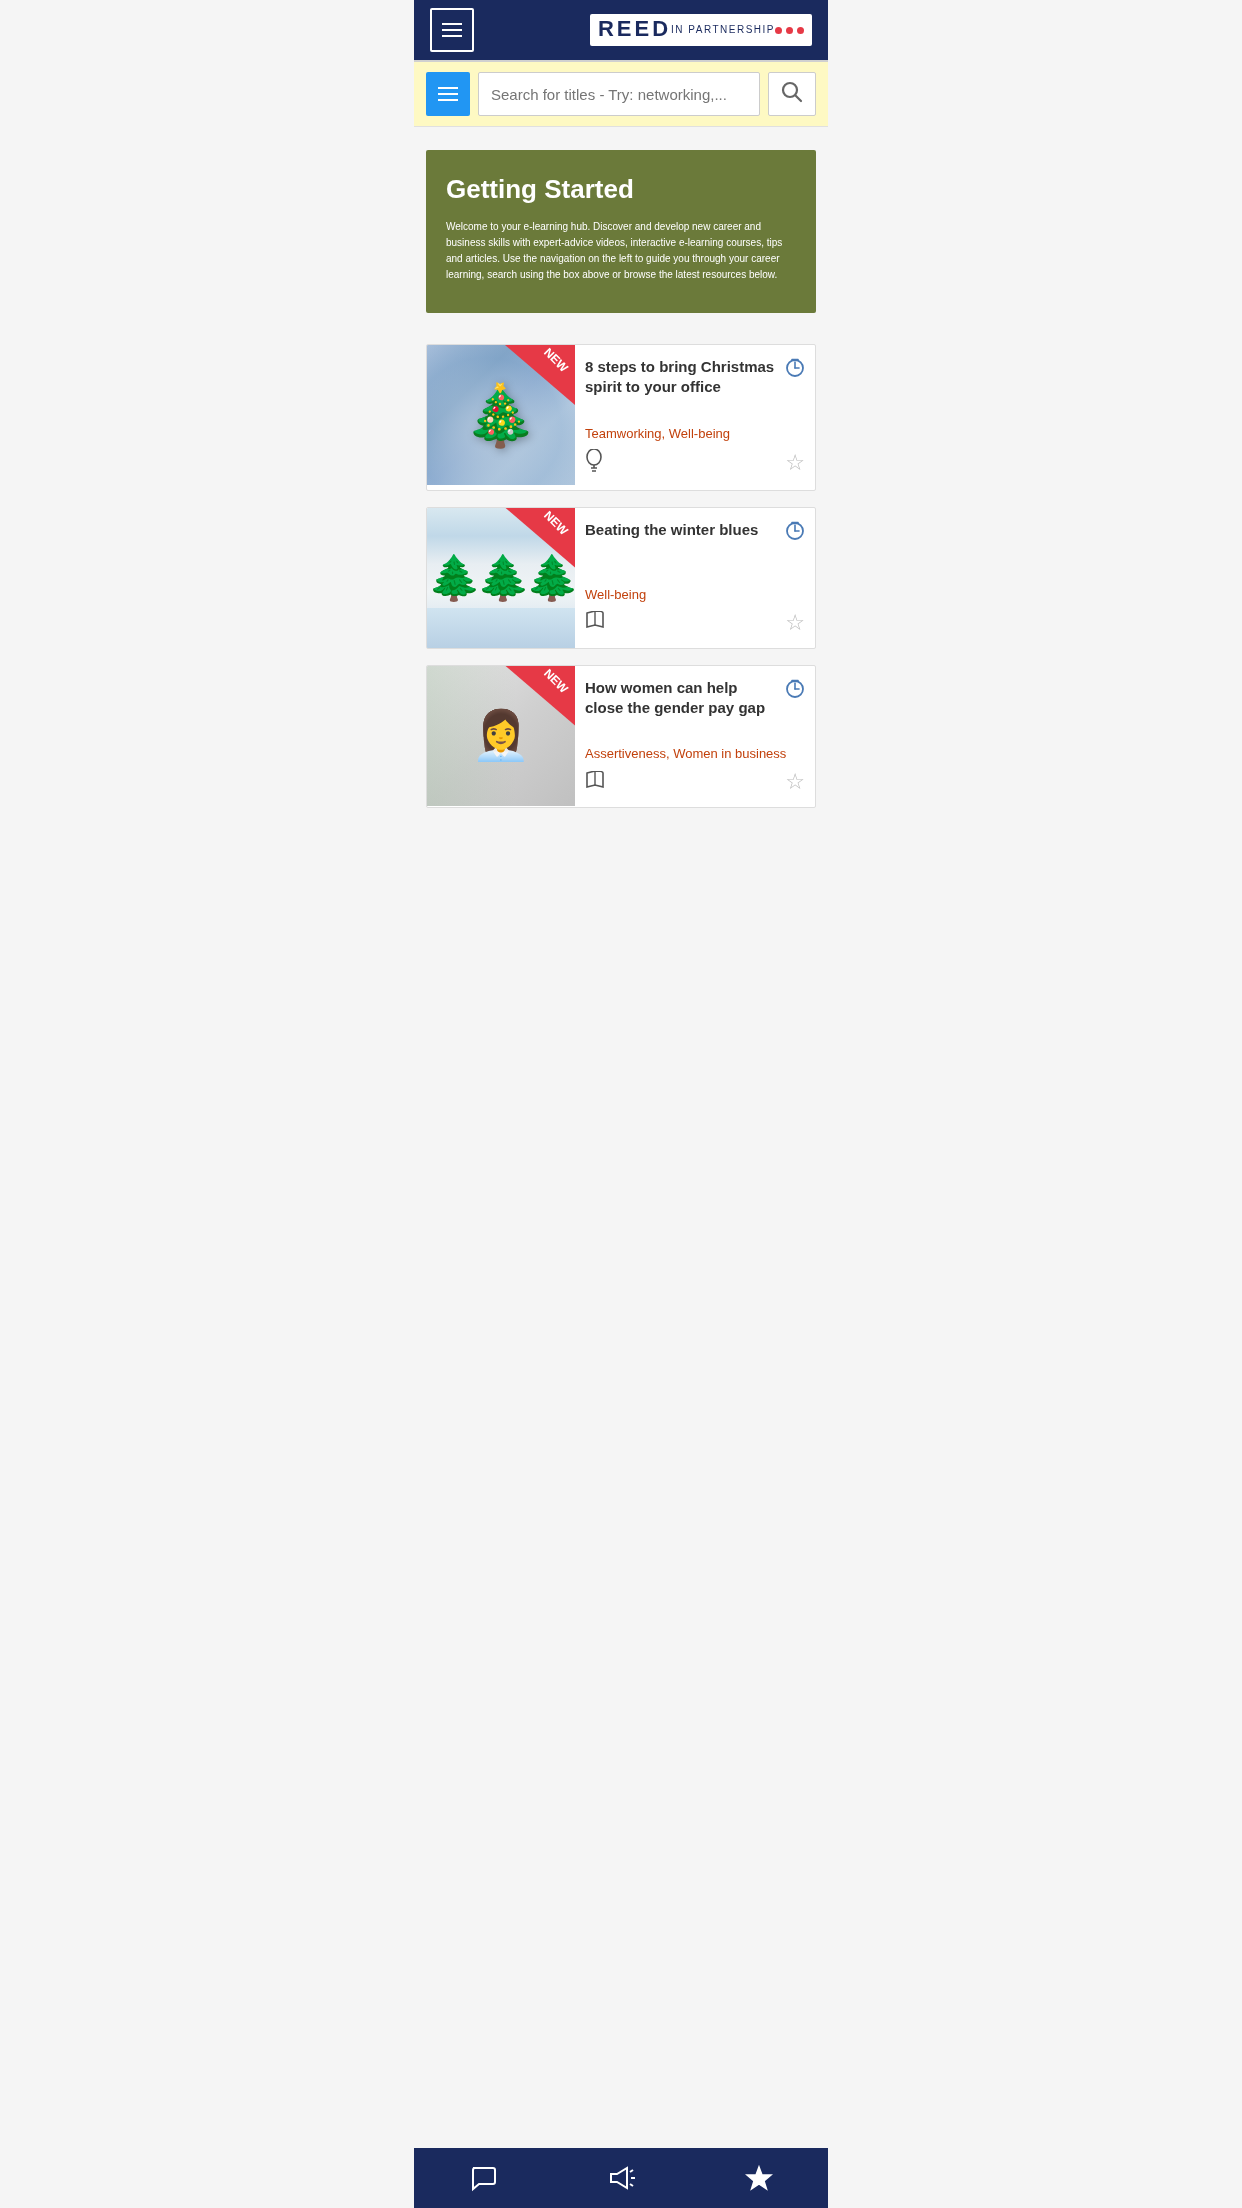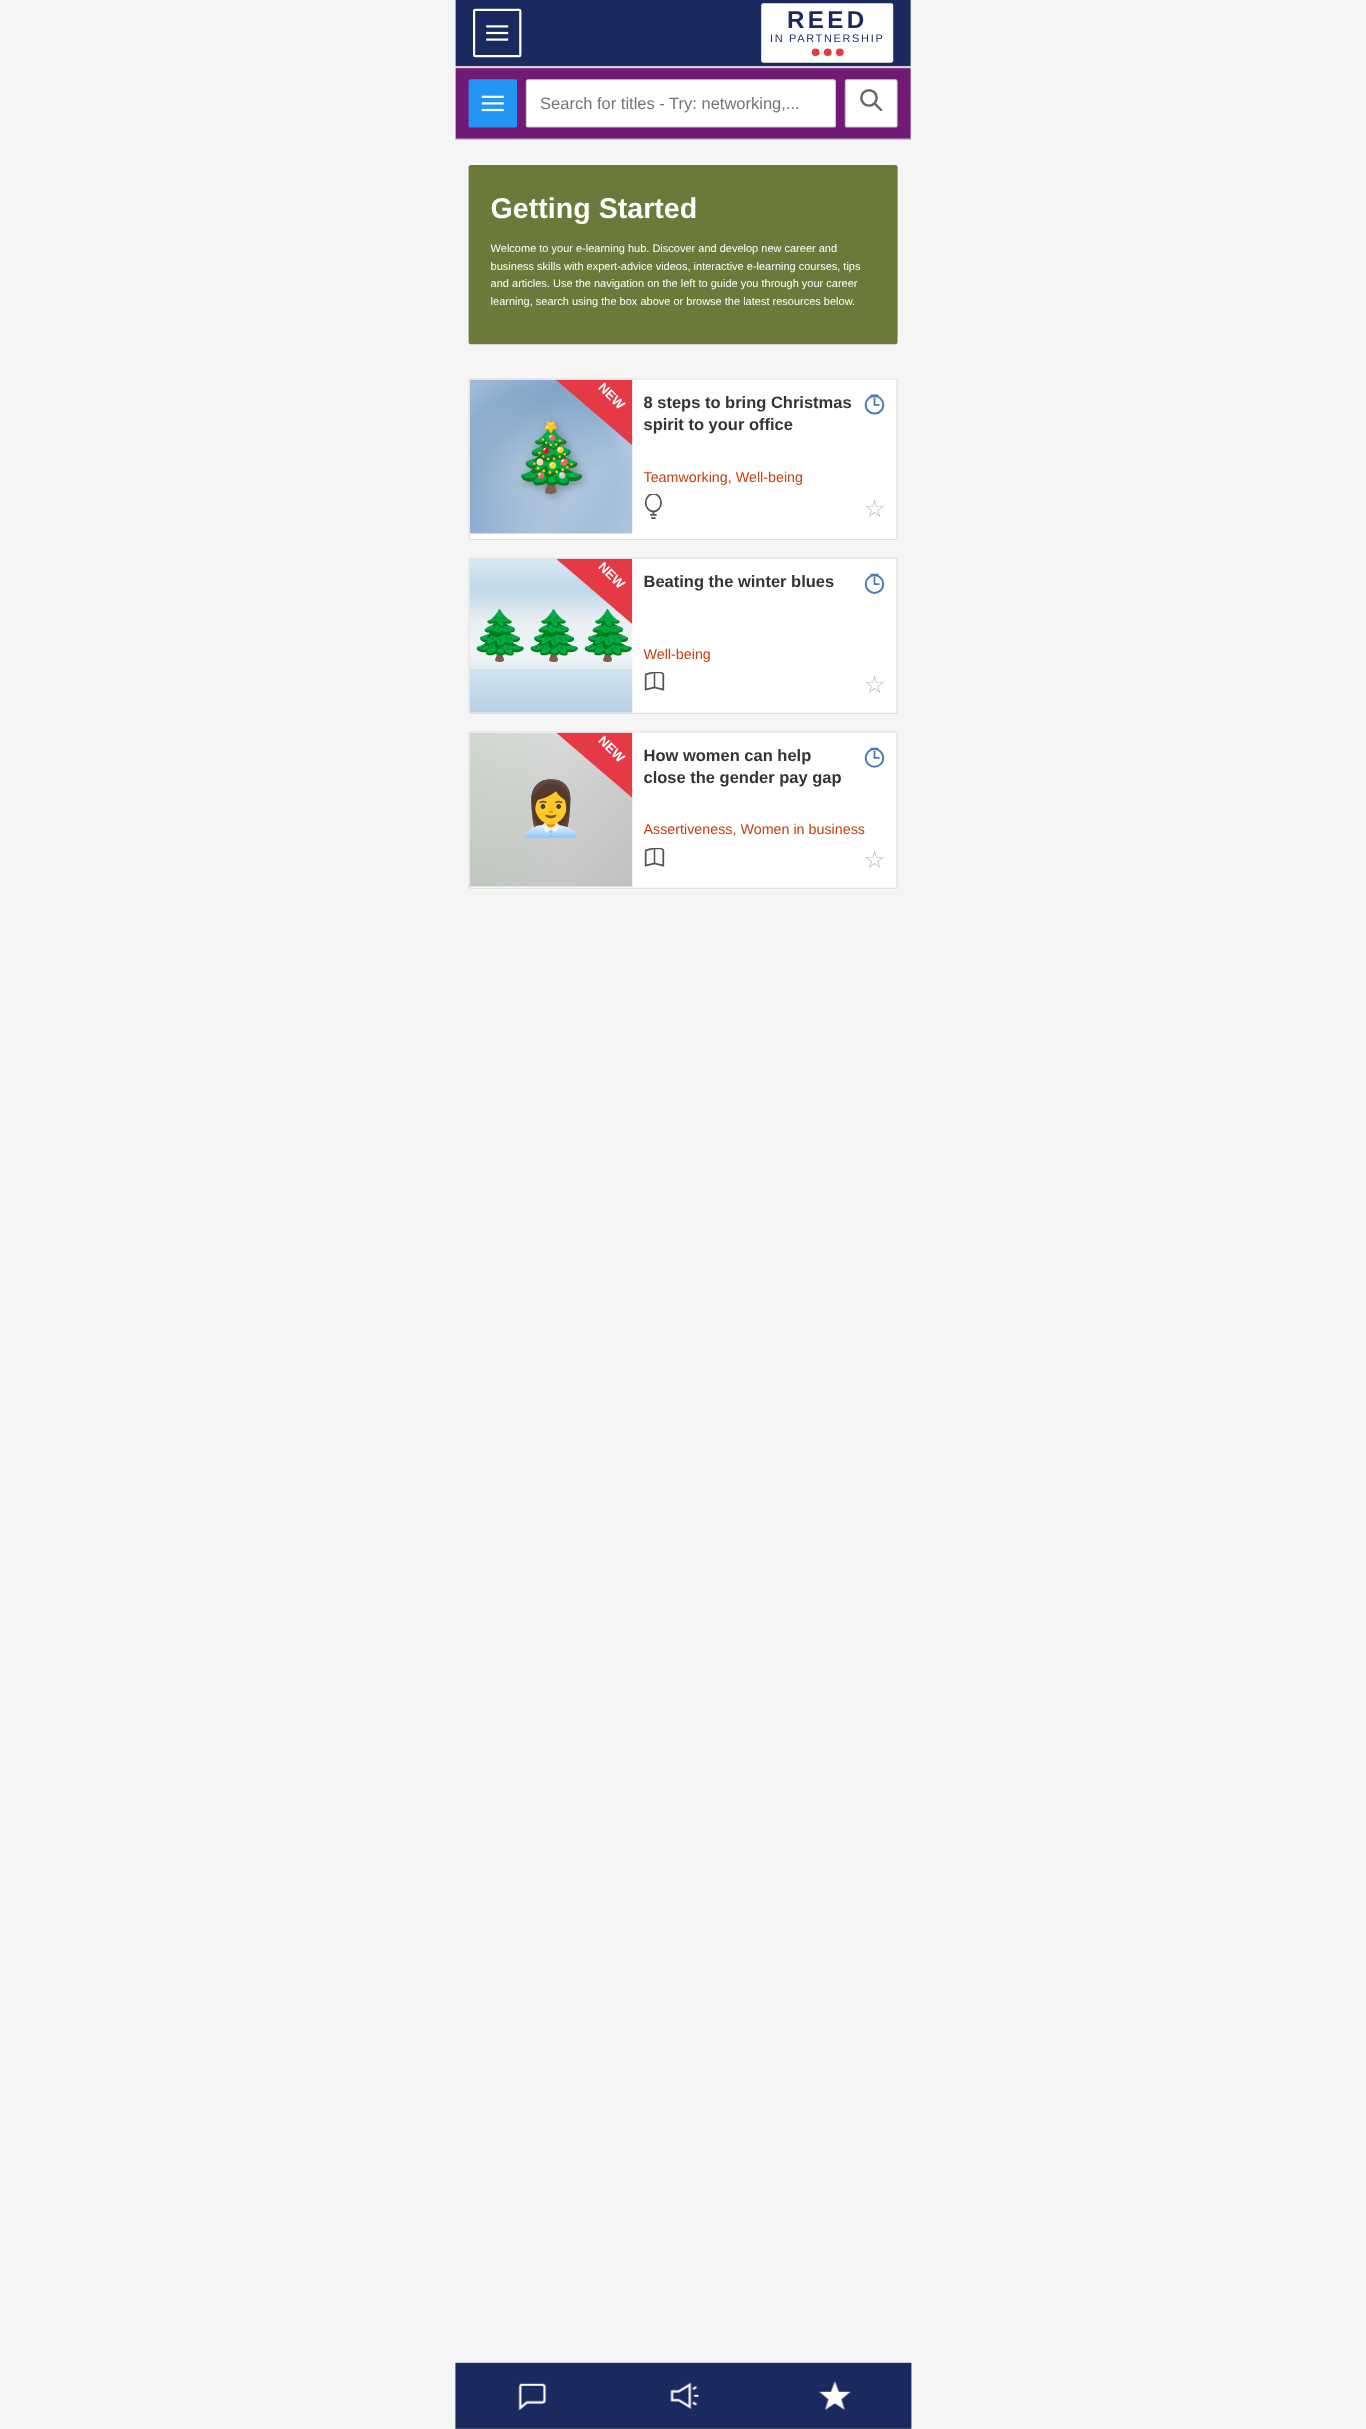--- a/index.html
+++ b/index.html
@@ -33,21 +33,21 @@
       align-items: center;
       justify-content: center;
       cursor: pointer;
       border-radius: 2px;
     }
 
     
     .logo-area {
       background: white;
       display: flex;
-      flex-direction: column;
+      flex-direction: row;
       align-items: center;
       padding: 4px 8px 6px;
       border-radius: 2px;
     }
     .logo-reed-text {
       color: #1a2a5e;
       font-size: 22px;
       font-weight: 900;
       letter-spacing: 3px;
       line-height: 1;
@@ -71,21 +71,21 @@
     }
 
     
     .divider {
       height: 2px;
       background: #d0d0d0;
     }
 
     
     .search-bar {
-      background: #701a75;
+      background: #fef9c3;
       display: flex;
       align-items: center;
       padding: 10px 12px;
       gap: 8px;
       border-bottom: 1px solid #e0e0e0;
     }
     .search-menu-btn {
       background: #2196f3;
       color: white;
       border: none;

